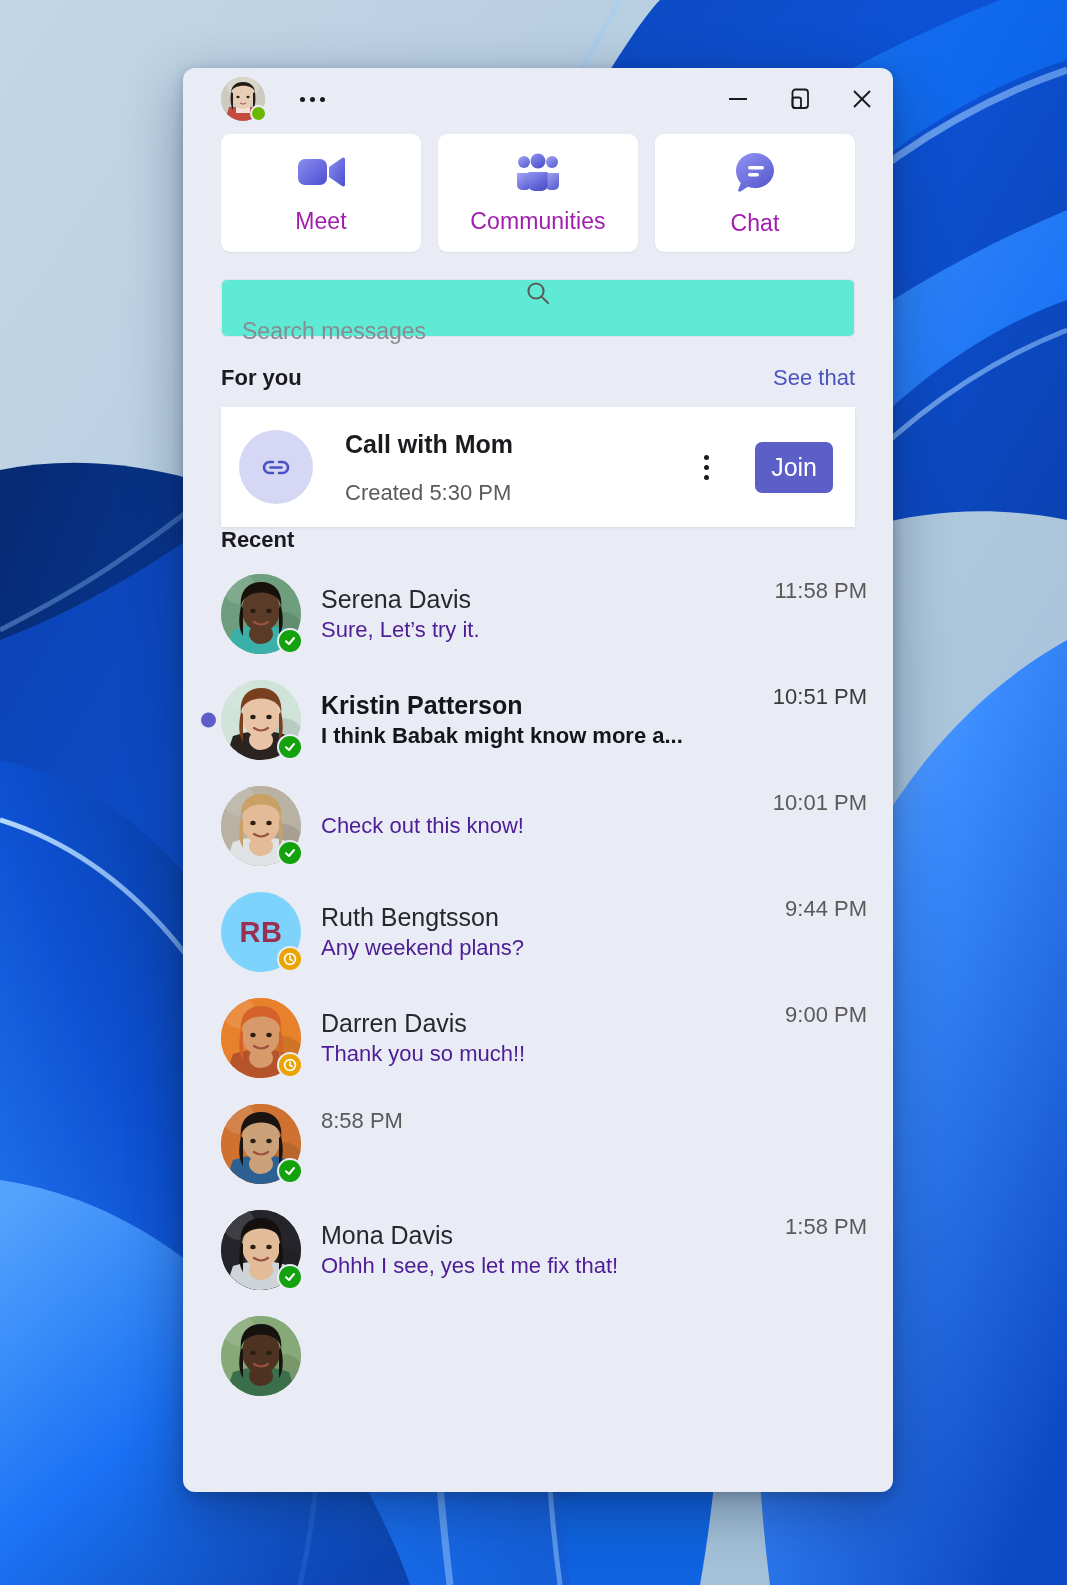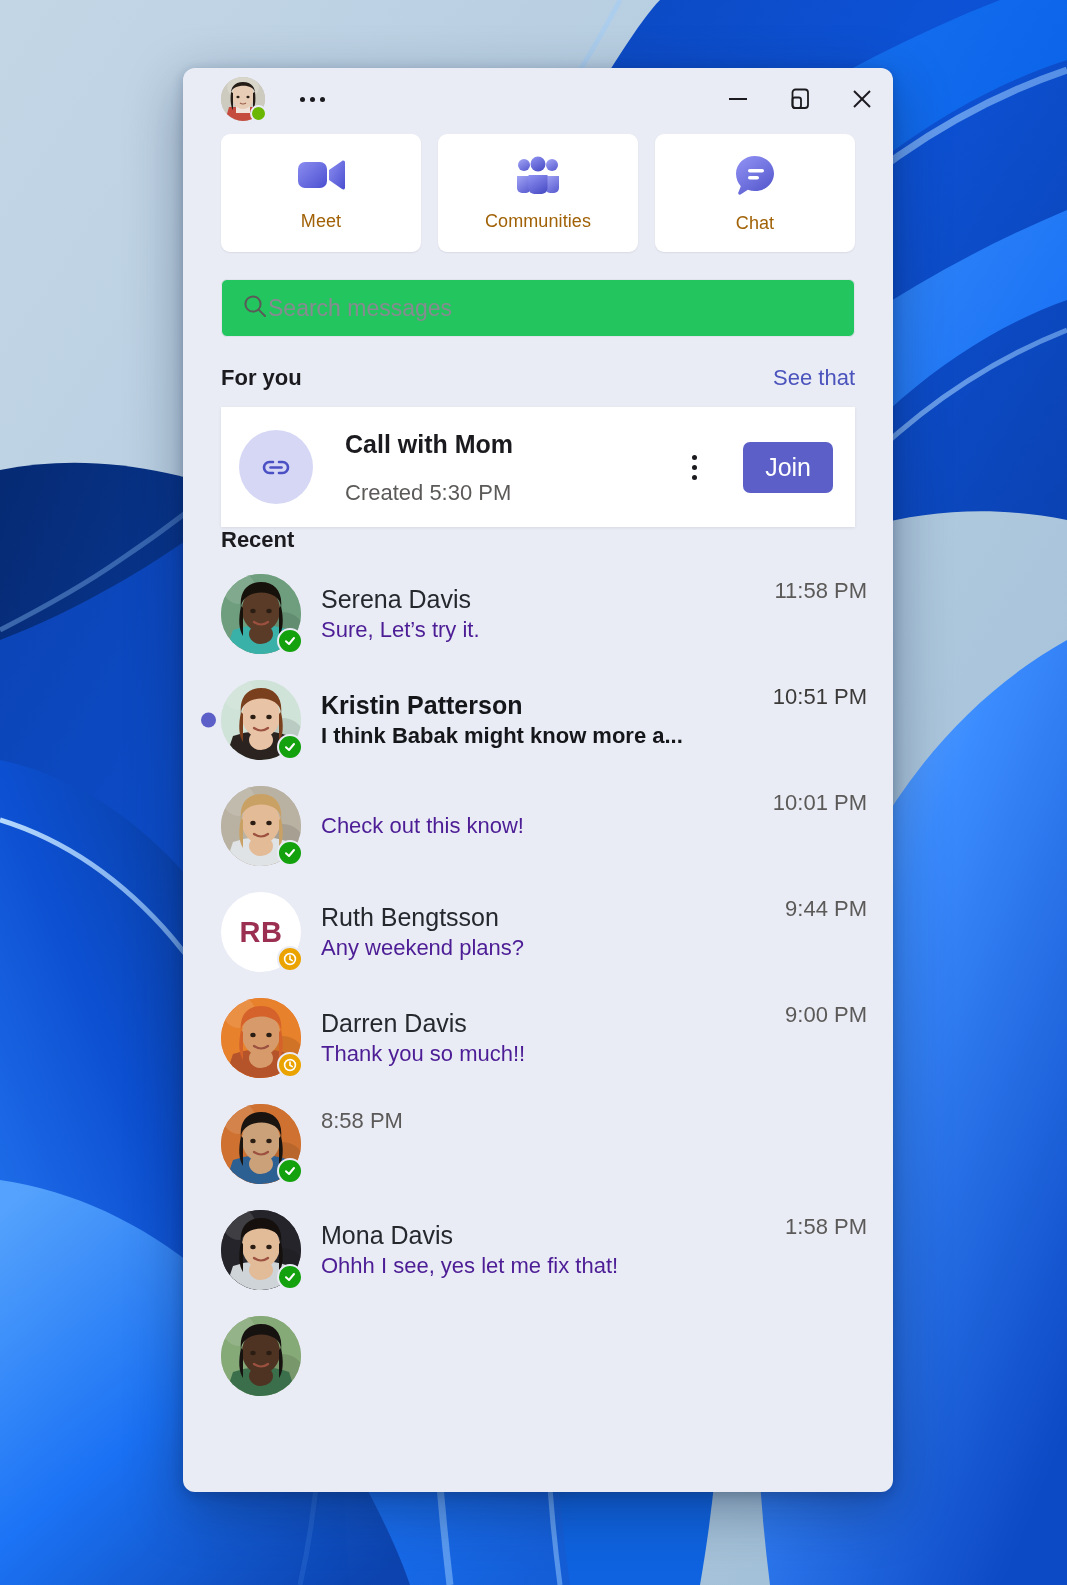--- a/index.html
+++ b/index.html
@@ -63,29 +63,30 @@
     padding:0 38px; margin-top:4px;
   }
   .nav-card {
     flex:1; height:118px; background:#ffffff;
     border-radius:9px; cursor:pointer;
     display:flex; flex-direction:column;
     align-items:center; justify-content:center;
     gap:12px;
     box-shadow:0 1px 2px rgba(0,0,0,.07);
   }
-  .nav-label { font-size:18px; color:#a16207; letter-spacing:.1px; }
+  .nav-label { font-size:23px; color:#a21caf; letter-spacing:.1px; }
 
   
   .search-wrap { padding:0 38px; margin-top:27px; }
   .search-box {
-    height:58px; background:#22c55e;
+    height:58px; background:#5eead4;
     border:1px solid #e0e2ec; border-radius:6px;
-    display:flex; align-items:center; padding:0 20px; gap:0;
+    display:flex; align-items:center; padding:0 20px; gap:8px;
     cursor:text;
+    flex-direction:column;
   }
   .search-input {
     border:0; outline:0; background:transparent;
     font-family:"Liberation Sans", sans-serif;
     font-size:23px; color:#3b3a39; width:100%;
   }
   .search-input::placeholder { color:#888b91; }
 
   
   .sec-head {
@@ -112,21 +113,21 @@
   }
   .meet-texts { flex:1; min-width:0; }
   .meet-title { font-size:25px; font-weight:bold; color:#1b1b1f; line-height:1.3; }
   .meet-sub { font-size:22px; color:#5b5a58; margin-top:20px; }
   .kebab { width:34px; display:flex; flex-direction:column; align-items:center; gap:5px; cursor:pointer; flex:0 0 auto; }
   .kebab i { width:5px; height:5px; border-radius:50%; background:#1b1b1f; display:block; }
   .join-btn {
     background:#5b5fc7; color:#fff;
     border:0; border-radius:7px;
     font-family:"Liberation Sans", sans-serif;
-    font-size:25px; padding:11px 22px;
+    font-size:25px; padding:11px 16px;
     cursor:pointer; flex:0 0 auto;
   }
 
   
   .recent-head { padding:0 38px; }
   .recent-title { font-size:22px; font-weight:bold; color:#1b1b1f; }
 
   .chat-list { margin-top:8px; }
   .chat-row {
     display:flex; align-items:center;
@@ -471,21 +472,21 @@
             </svg>
        </div>
         </div>
      <div class="chat-texts">
        <div class="chat-prev">Check out this know!</div>
      </div>
      <div class="chat-time">10:01 PM</div>
       </div>
       <div class="chat-row">
         <div class="av-wrap">
-          <div class="av-circle" style="background:#ffffff">
+          <div class="av-circle" style="background:#7dd3fc">
          <span class="av-initials" style="color:#9b2f52">RB</span>
        </div>
           <div class="badge away">
          <svg width="14" height="14" viewBox="0 0 14 14">
               <circle cx="7" cy="7" r="5.4" fill="none" stroke="#fff" stroke-width="1.6"></circle>
               <path d="M7 4 L7 7.2 L9.2 8.6" fill="none" stroke="#fff" stroke-width="1.6" stroke-linecap="round"></path>
             </svg>
        </div>
         </div>
      <div class="chat-texts">

